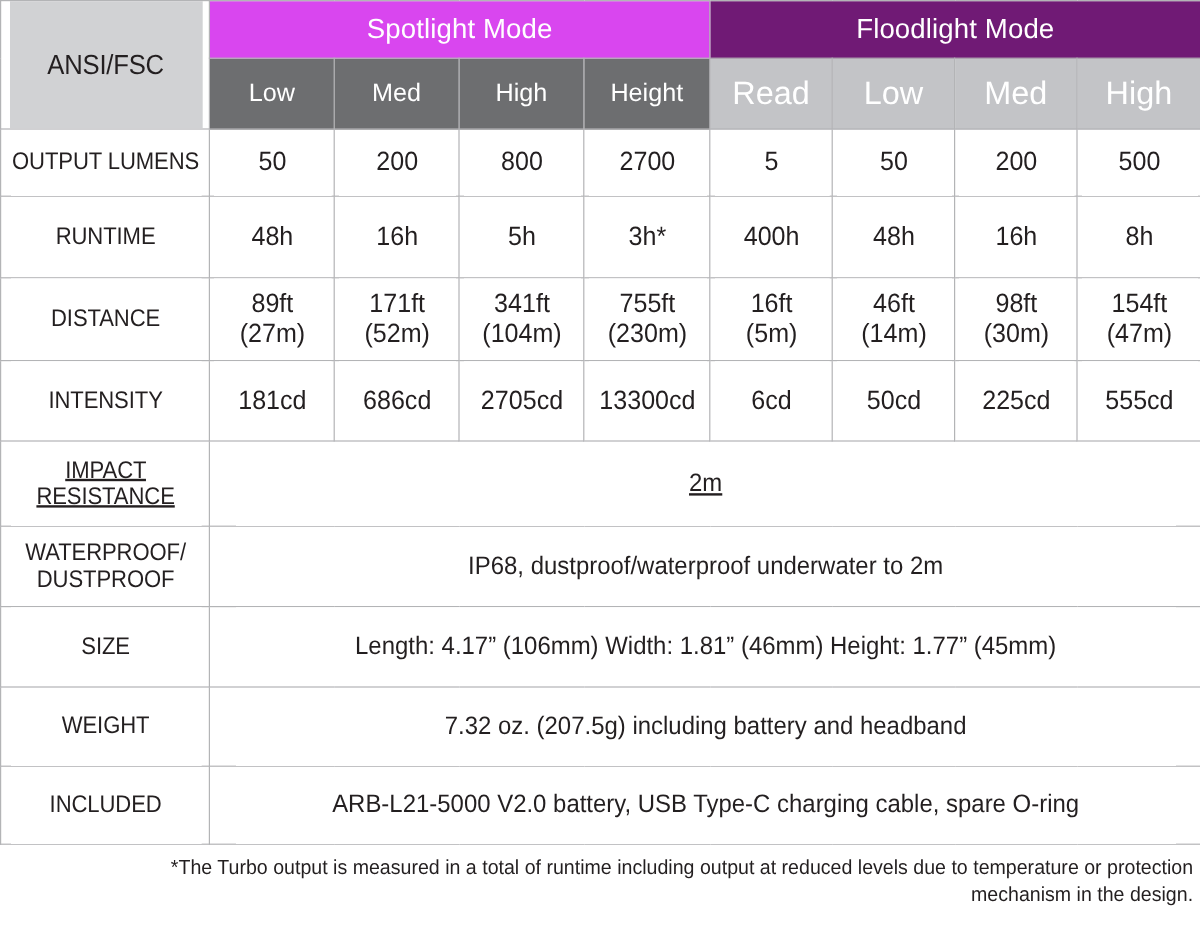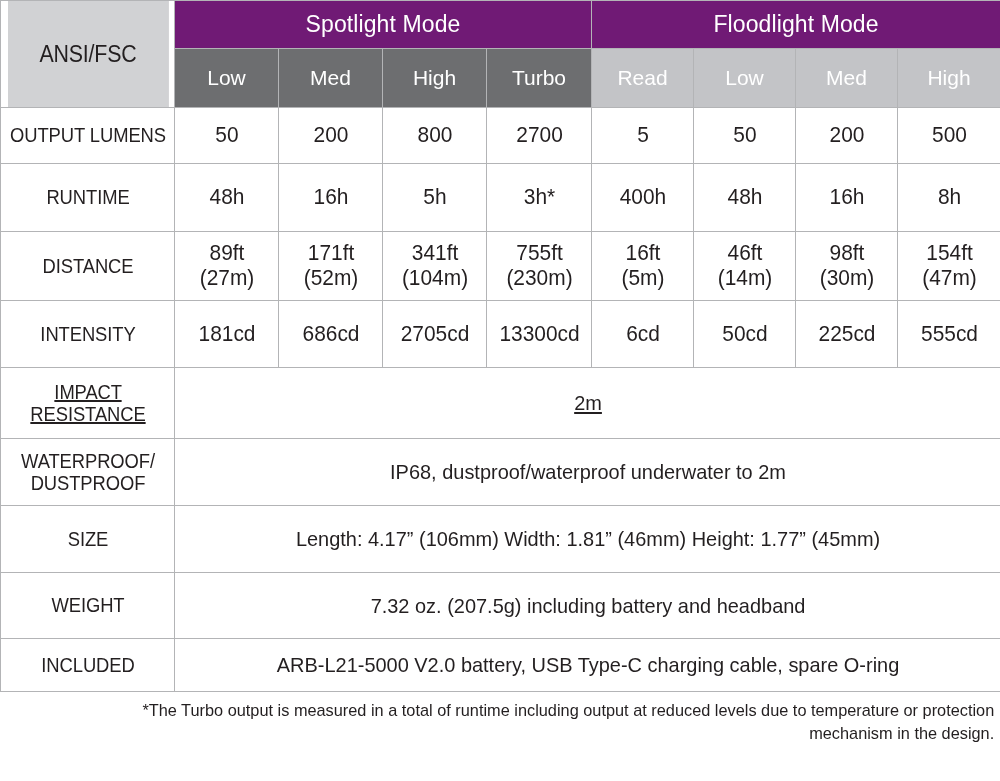--- a/index.html
+++ b/index.html
@@ -45,21 +45,21 @@
     letter-spacing: -0.2px;
     height: 105px;
     font-stretch: condensed;
     transform: scaleX(0.93);
   }
   .corner-inner {
     display: block;
   }
 
   .group-spot {
-    background: #701a75;
+    background: #d946ef;
     color: #ffffff;
     font-weight: bold;
     font-size: 23px;
     height: 47px;
     letter-spacing: 0.1px;
   }
   .group-flood {
     background: #701a75;
     color: #ffffff;
     font-weight: bold;
@@ -76,21 +76,21 @@
     height: 58px;
     border-left: 1px solid #ffffff;
     border-right: 1px solid #ffffff;
     border-top: none;
     border-bottom: none;
   }
   .sub-flood {
     background: #c3c4c7;
     color: #ffffff;
     font-weight: bold;
-    font-size: 21px;
+    font-size: 27px;
     height: 58px;
     border-left: 1px solid #ffffff;
     border-right: 1px solid #ffffff;
     border-top: none;
     border-bottom: none;
   }
 
   
   .rowlabel {
     font-weight: bold;
@@ -122,21 +122,21 @@
   .divider-left-hdr { border-left: 2px solid #ffffff; }
 
   .r-output  { height: 56px; }
   .r-runtime { height: 68px; }
   .r-distance{ height: 69px; }
   .r-intensity{ height: 67px; margin-left: 31px; }
   .r-impact  { height: 71px; text-decoration: underline; }
   .r-water   { height: 67px; }
   .r-size    { height: 67px; }
   .r-weight  { height: 66px; margin-left: 12px; }
-  .r-included{ height: 53px; }
+  .r-included{ height: 65px; }
 
   .footnote {
     font-size: 17px;
     line-height: 1.35;
     color: #231f20;
     text-align: right;
     padding: 8px 6px 0 40px;
     transform: scaleX(0.96);
     transform-origin: right center;
   }
@@ -168,21 +168,21 @@
       </td>
       <td class="group-flood divider-left-hdr" colspan="4">
         <span>Floodlight Mode</span>
       </td>
     </tr>
 
     <tr>
       <td class="sub-spot"><span>Low</span></td>
       <td class="sub-spot"><span>Med</span></td>
       <td class="sub-spot"><span>High</span></td>
-      <td class="sub-spot"><span>Turbo</span></td>
+      <td class="sub-spot"><span>Height</span></td>
       <td class="sub-flood divider-left-hdr"><span>Read</span></td>
       <td class="sub-flood"><span>Low</span></td>
       <td class="sub-flood"><span>Med</span></td>
       <td class="sub-flood"><span>High</span></td>
     </tr>
 
     <tr class="r-output">
       <td class="rowlabel">
         <span class="sub-line">OUTPUT</span>
         <span class="sub-line">LUMENS</span>

